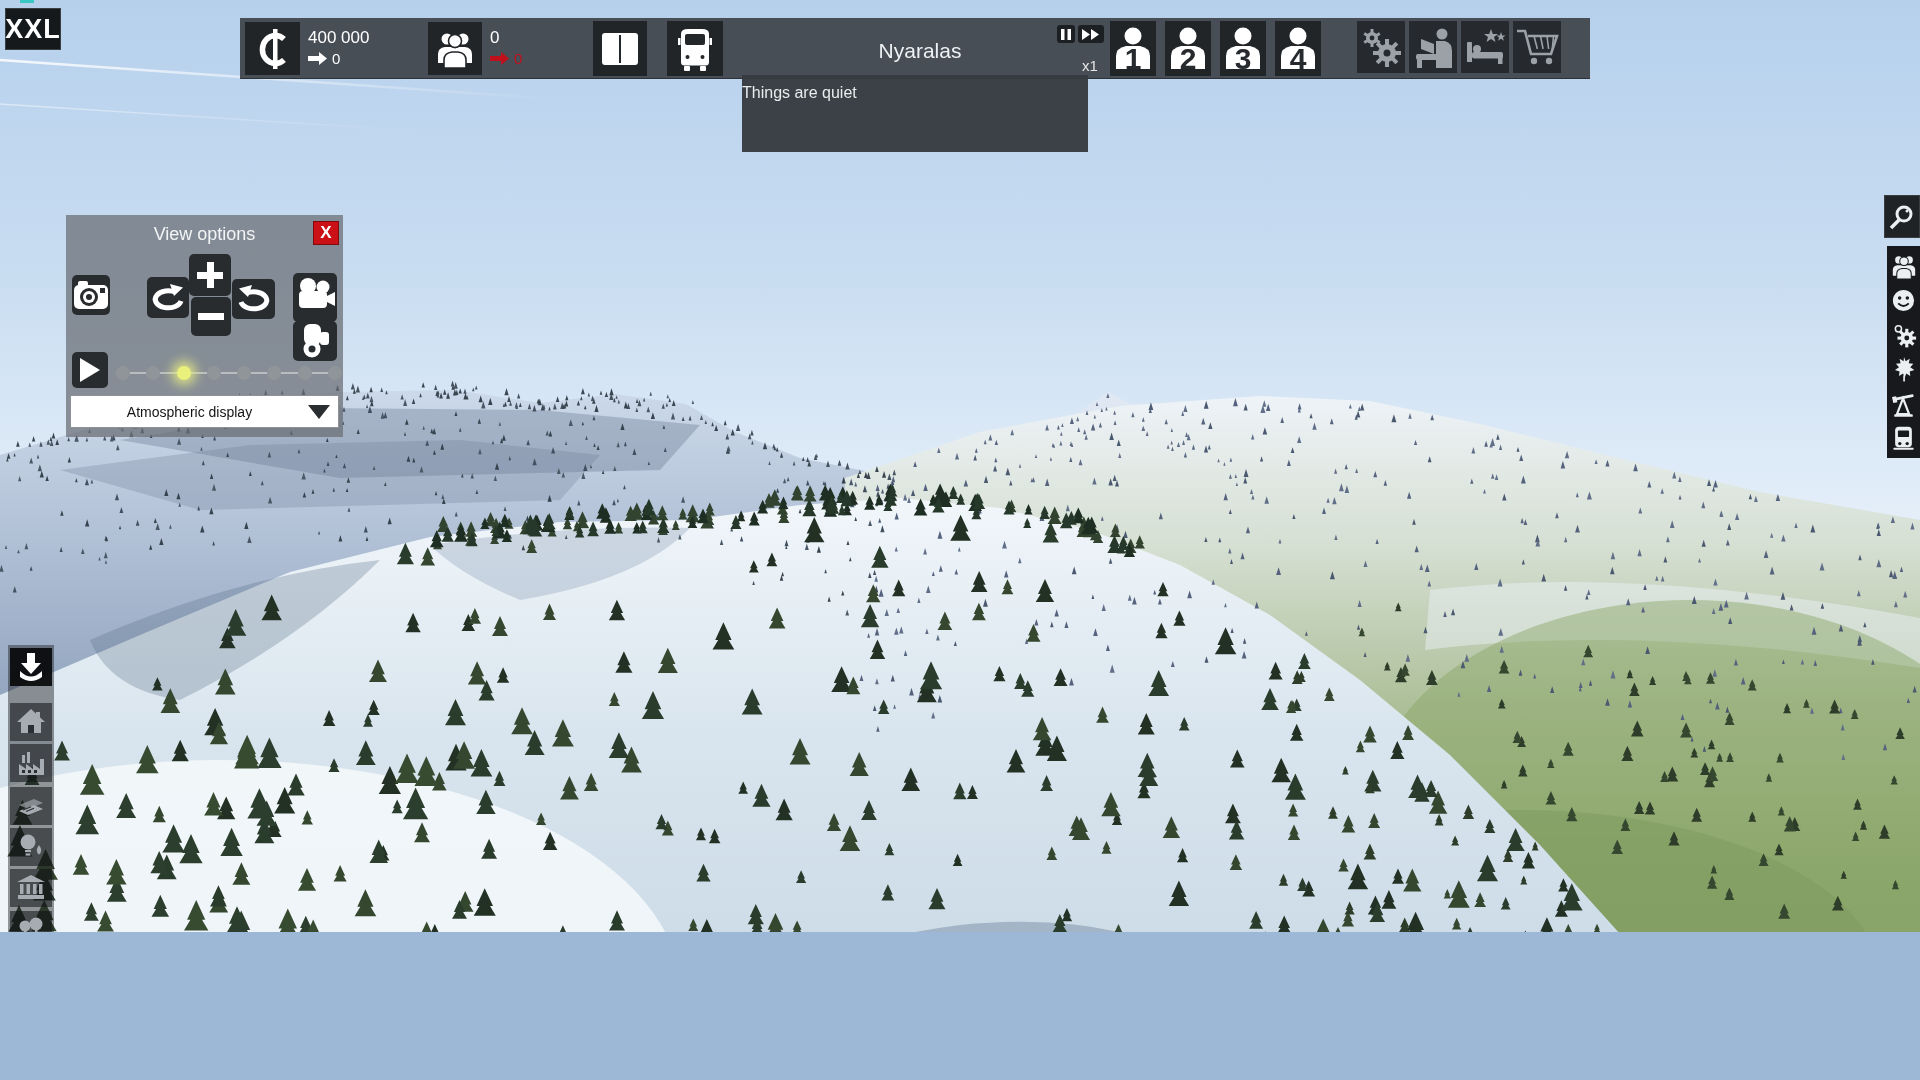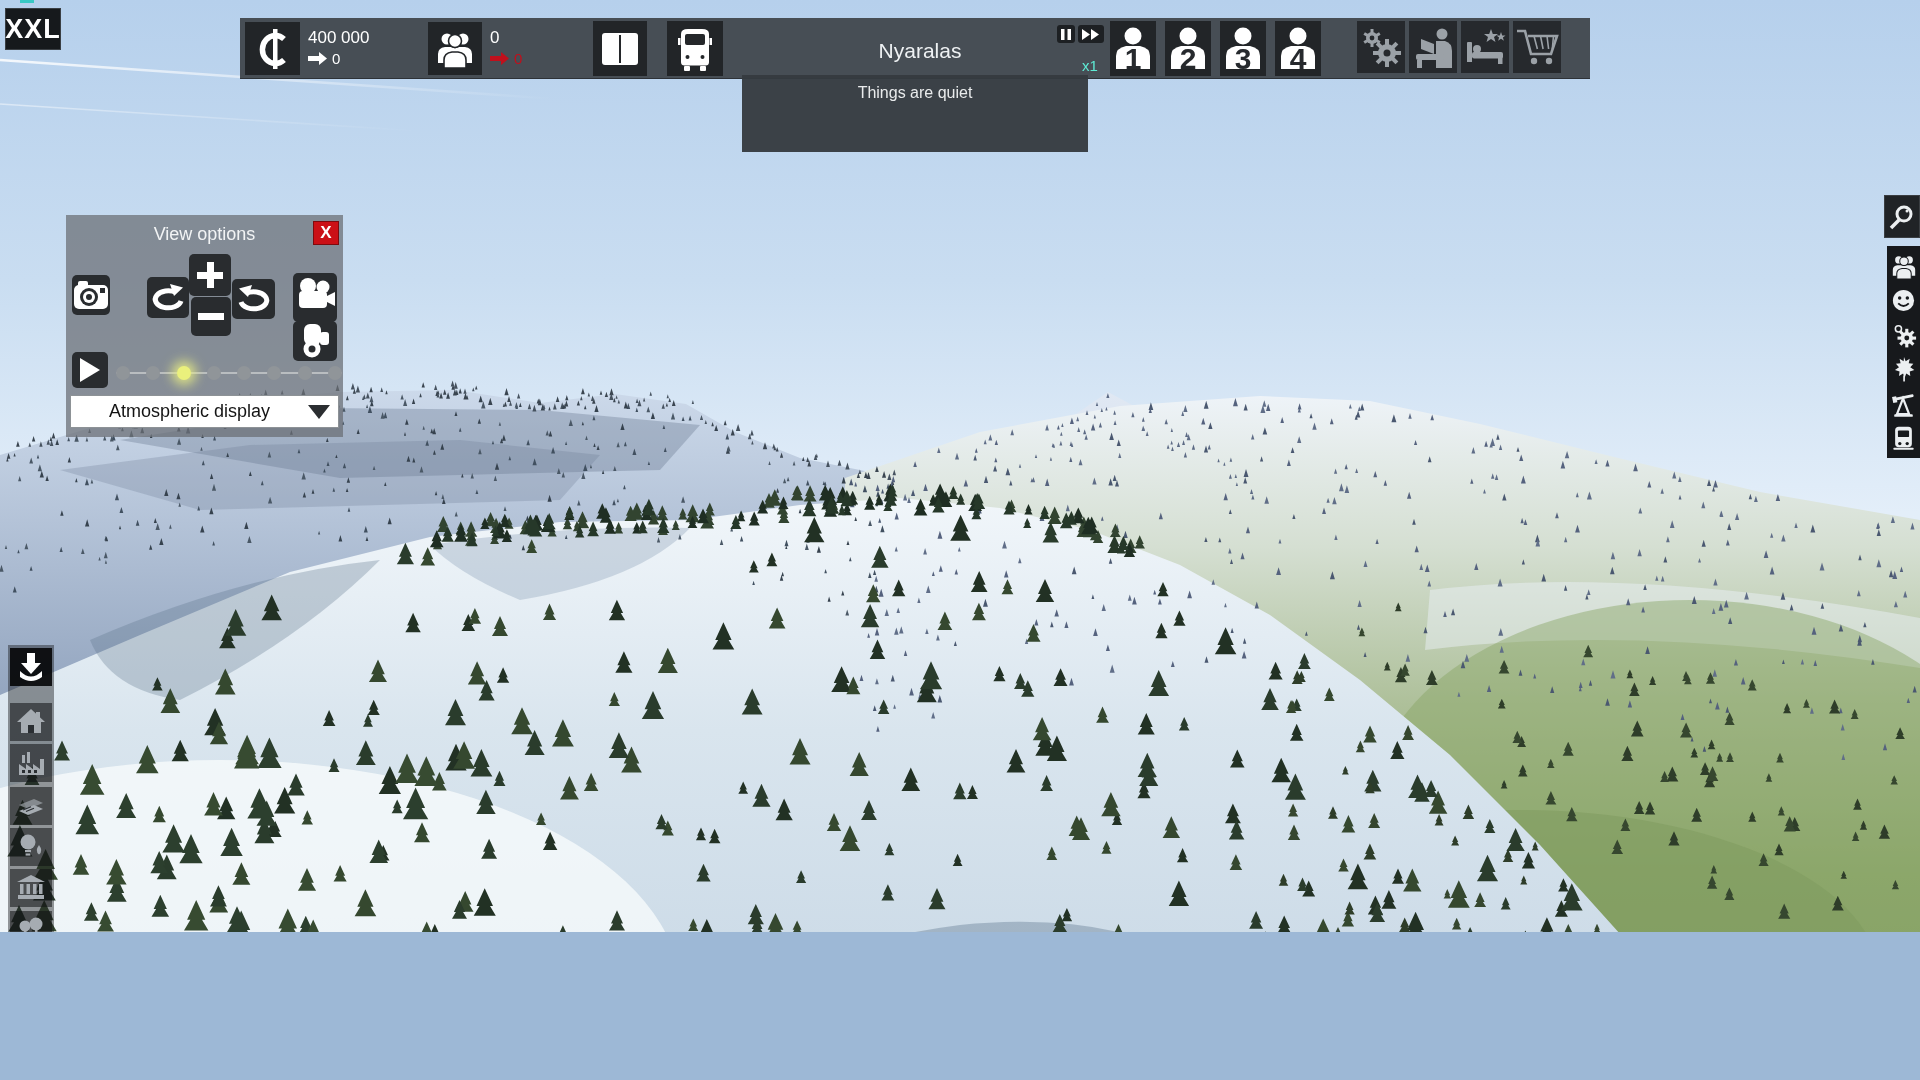--- a/index.html
+++ b/index.html
@@ -21,30 +21,30 @@
   .ibox{position:absolute;top:4px;width:55px;height:53px;background:#222528;
         display:flex;align-items:center;justify-content:center;}
   .info{position:absolute;color:#fff;}
   .info .val{font-size:17px;line-height:18px;}
   .info .delta{display:flex;align-items:center;gap:4px;font-size:15px;margin-top:3px;}
   .delta.red span{color:#c0101c;}
   #city-name{position:absolute;left:570px;top:21px;width:220px;text-align:center;
              color:#eef1f3;font-size:21px;}
   .spd{position:absolute;top:7px;height:18px;background:#1d2023;border-radius:3px;
        display:flex;align-items:center;justify-content:center;}
-  #speed{position:absolute;left:826px;top:39px;width:48px;text-align:center;color:#5eead4;font-size:15px;}
+  #speed{position:absolute;left:826px;top:39px;width:48px;text-align:center;color:#e5e5e5;font-size:15px;}
   .agent{position:absolute;top:3px;width:46px;height:55px;background:#222528;}
   .agent svg{position:absolute;left:3px;top:6px;}
   .agent .num{position:absolute;left:0;right:0;bottom:2px;text-align:center;
               color:#26292d;font-size:30px;font-weight:bold;line-height:30px;}
   .rbox{position:absolute;top:3px;width:48px;height:52px;background:#26292d;
         display:flex;align-items:center;justify-content:center;}
   
   #notification{position:absolute;left:742px;top:75px;width:346px;height:77px;
-                background:rgba(53,58,64,.96);text-align:center;}
+                background:rgba(53,58,64,.96);text-align:left;}
   #notification span{display:inline-block;margin-top:9px;color:#e9ebec;font-size:16px;}
   
   #view-options{position:absolute;left:66px;top:215px;width:277px;height:222px;
                 background:rgba(106,111,117,.74);}
   .vo-title{position:absolute;left:0;right:0;top:9px;text-align:center;color:#f2f4f5;font-size:18px;}
   .vo-close{position:absolute;left:247px;top:6px;width:26px;height:24px;background:#cb1016;
             color:#fff;font-weight:bold;font-size:17px;display:flex;align-items:center;justify-content:center;
             border:1px solid #7d0a0e;}
   .vbtn{position:absolute;background:#292c2f;border-radius:5px;display:flex;align-items:center;justify-content:center;}
   .plus-glyph{position:relative;width:26px;height:26px;}
@@ -52,21 +52,21 @@
   .plus-glyph::before{left:0;top:10px;width:26px;height:7px;}
   .plus-glyph::after{left:10px;top:0;width:7px;height:26px;}
   .minus-glyph{width:26px;height:7px;background:#fff;}
   #slider{position:absolute;left:50px;top:148px;width:226px;height:20px;}
   #slider .line{position:absolute;left:0;right:0;top:9px;height:2px;background:#b9bdc0;}
   .dot{position:absolute;top:3px;width:14px;height:14px;border-radius:50%;background:#909599;
        transform:translateX(-50%);}
   .dot.active{background:#eaf07c;box-shadow:0 0 12px 5px rgba(235,240,130,.85);}
   #atmo{position:absolute;left:4px;top:180px;width:269px;height:33px;background:#fff;
         display:flex;align-items:center;border:1px solid #8d9296;}
-  #atmo span{flex:1;text-align:center;color:#141414;font-size:18px;}
+  #atmo span{flex:1;text-align:center;color:#141414;font-size:14px;}
   #atmo .tri{width:0;height:0;border-left:11px solid transparent;border-right:11px solid transparent;
              border-top:14px solid #2b2e31;margin-right:8px;}
   
   #left-toolbar{position:absolute;left:8px;top:645px;width:46px;height:435px;
                 background:rgba(28,31,34,.45);}
   .ltb{position:absolute;left:2px;width:42px;height:38px;background:rgba(14,16,18,.55);
        display:flex;align-items:center;justify-content:center;}
   .ltb.hl{background:rgba(8,9,10,.92);}
   
   #search-btn{position:absolute;left:1884px;top:195px;width:36px;height:43px;background:#202326;

